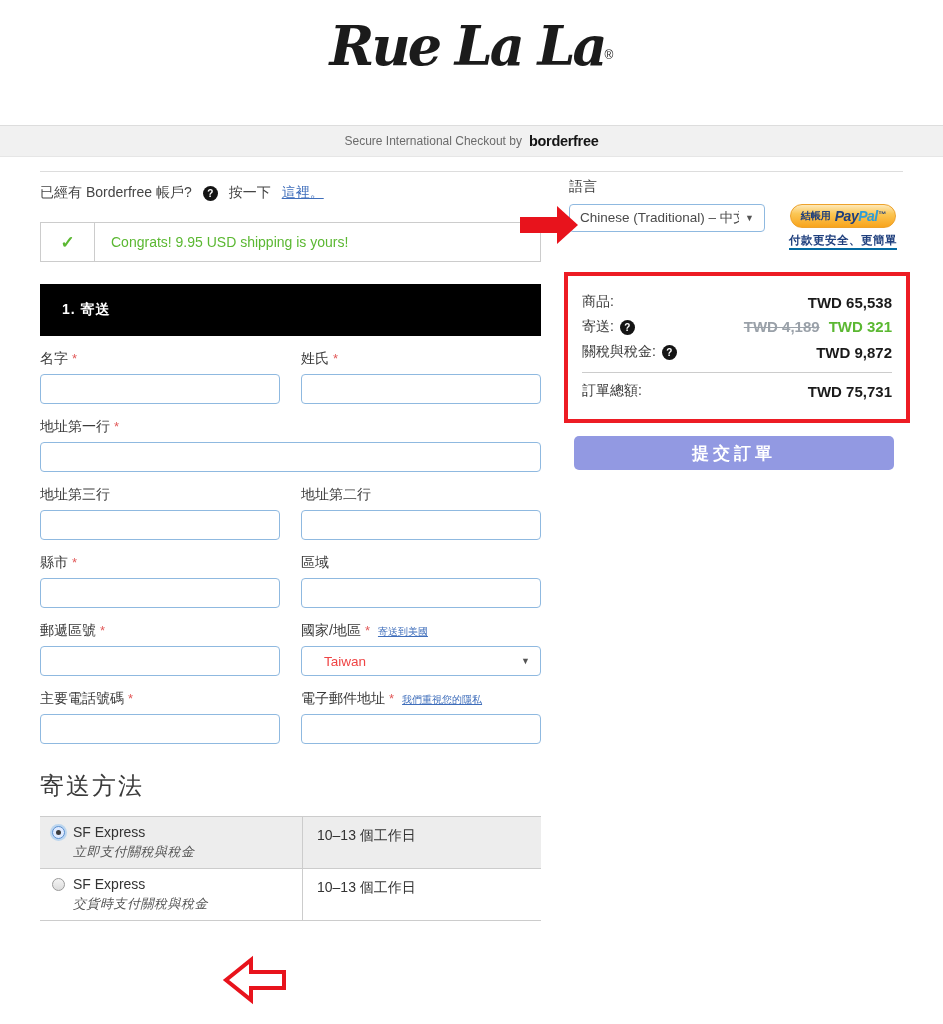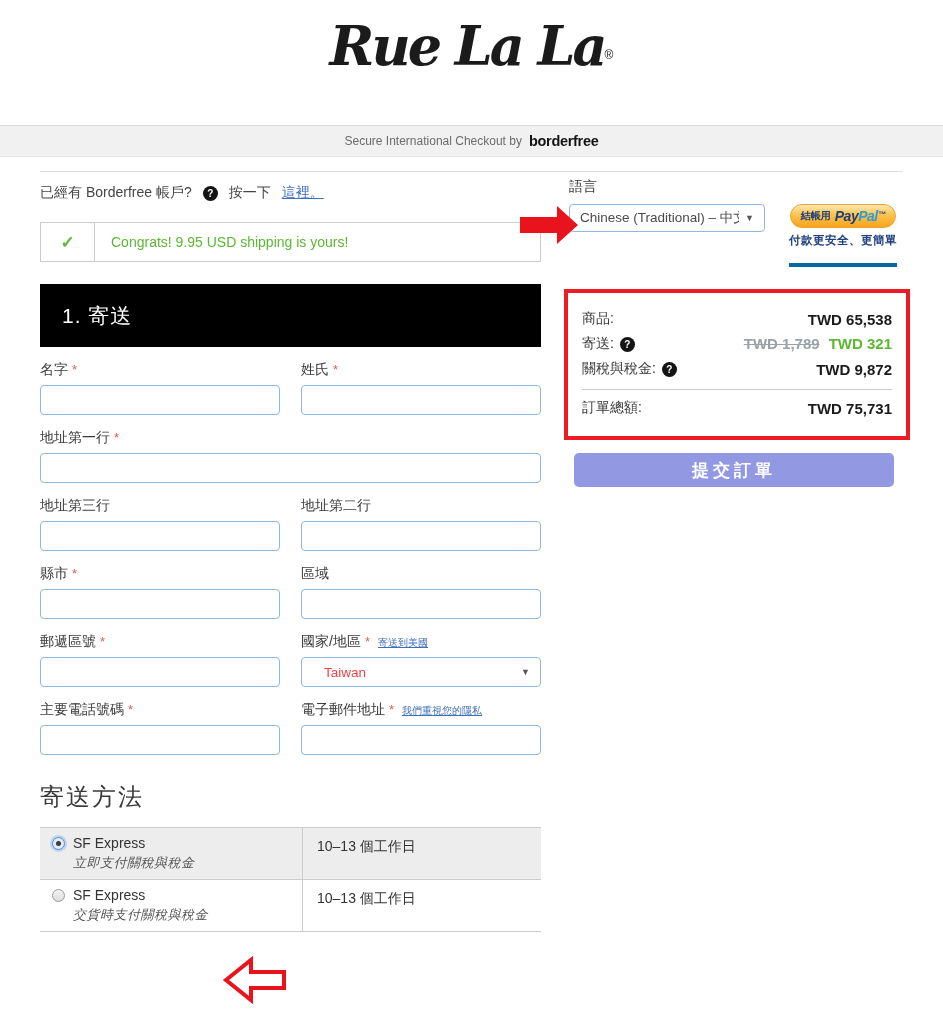--- a/index.html
+++ b/index.html
@@ -44,22 +44,22 @@
     color:#fff; font-size:10px; font-weight:bold; align-items:center; justify-content:center;
     cursor:pointer; flex:0 0 auto;
   }
   .congrats-box { display:flex; border:1px solid #ccc; margin-top:20px; align-items:stretch; }
   .congrats-check {
     width:54px; display:flex; align-items:center; justify-content:center;
     border-right:1px solid #ccc; color:#5bb832; font-size:17px; font-weight:bold;
   }
   .congrats-text { padding:11px 16px; color:#5bb832; font-size:14px; }
   .step-bar {
-    background:#000; color:#fff; height:63px; display:flex; align-items:center;
-    padding-left:22px; margin-top:22px; font-size:21px; font-weight:normal; letter-spacing:1px;
+    background:#000; color:#fff; height:52px; display:flex; align-items:center;
+    padding-left:22px; margin-top:22px; font-size:14px; font-weight:bold; letter-spacing:1px;
   }
   
   .form-row { display:flex; gap:21px; }
   .field { width:240px; }
   .field.full { width:100%; }
   .flabel { font-size:14px; color:#3a3a3a; margin:14px 0 6px; display:flex; align-items:baseline; }
   .req { color:#e25a5a; margin-left:4px; font-size:13px; }
   .small-link { font-size:10px; margin-left:8px; }
   .tbox {
     width:100%; height:30px; border:1px solid #8fb9e0; border-radius:4px;
@@ -104,21 +104,21 @@
     width:106px; height:24px; border-radius:12px; border:1px solid #eda22c; margin:0 auto;
     background:linear-gradient(180deg,#fde8b9 0%,#fbc654 40%,#f8a41c 100%);
     display:flex; align-items:center; justify-content:center; gap:4px; cursor:pointer;
   }
   .paypal-prefix { font-size:10px; font-weight:bold; color:#1f3f7d; }
   .paypal-word { font-style:italic; font-weight:bold; font-size:14px; letter-spacing:-0.5px; }
   .pp-pay { color:#1f3f7d; } .pp-pal { color:#2e9cd6; }
   .pp-tm { font-size:8px; color:#1f3f7d; vertical-align:4px; }
   .paypal-tagline {
     display:inline-block; font-size:11.5px; font-weight:bold; color:#1f3f7d;
-    margin-top:5px; border-bottom:4px solid #0369a1; padding-bottom:15px; letter-spacing:0.5px;
+    margin-top:5px; border-bottom:2px solid #0369a1; padding-bottom:0; letter-spacing:0.5px;
   }
   .summary-box { border:4px solid #ed1c24; margin:22px -7px 0 -5px; padding:10px 14px 12px; background:#fff; }
   .srow { display:flex; justify-content:space-between; align-items:center; margin:7px 0; }
   .slabel { font-size:14px; color:#3a3a3a; display:flex; align-items:center; gap:6px; }
   .sval { font-weight:bold; font-size:15px; color:#1a1a1a; }
   .sval-old { color:#9aa1a9; text-decoration:line-through; margin-right:9px; font-weight:bold; font-size:15px; }
   .sval-new { color:#5bb832; font-weight:bold; font-size:15px; }
   .sdivider { border-top:1px solid #ccc; margin:11px 0 9px; }
   .submit-btn {
     display:block; margin:13px auto 0 5px; width:320px; height:34px; background:#9299e2;
@@ -307,21 +307,21 @@
         <div class="srow">
           <span class="slabel">商品:</span>
           <span class="sval">TWD 65,538</span>
         </div>
         <div class="srow">
           <span class="slabel">
             <span>寄送:</span>
             <span class="help-icon">?</span>
           </span>
           <span>
-            <span class="sval-old">TWD 1,789</span><span class="sval-new">TWD 321</span>
+            <span class="sval-old">TWD 4,189</span><span class="sval-new">TWD 321</span>
           </span>
         </div>
         <div class="srow">
           <span class="slabel">
             <span>關稅與稅金:</span>
             <span class="help-icon">?</span>
           </span>
           <span class="sval">TWD 9,872</span>
         </div>
         <div class="sdivider"></div>

